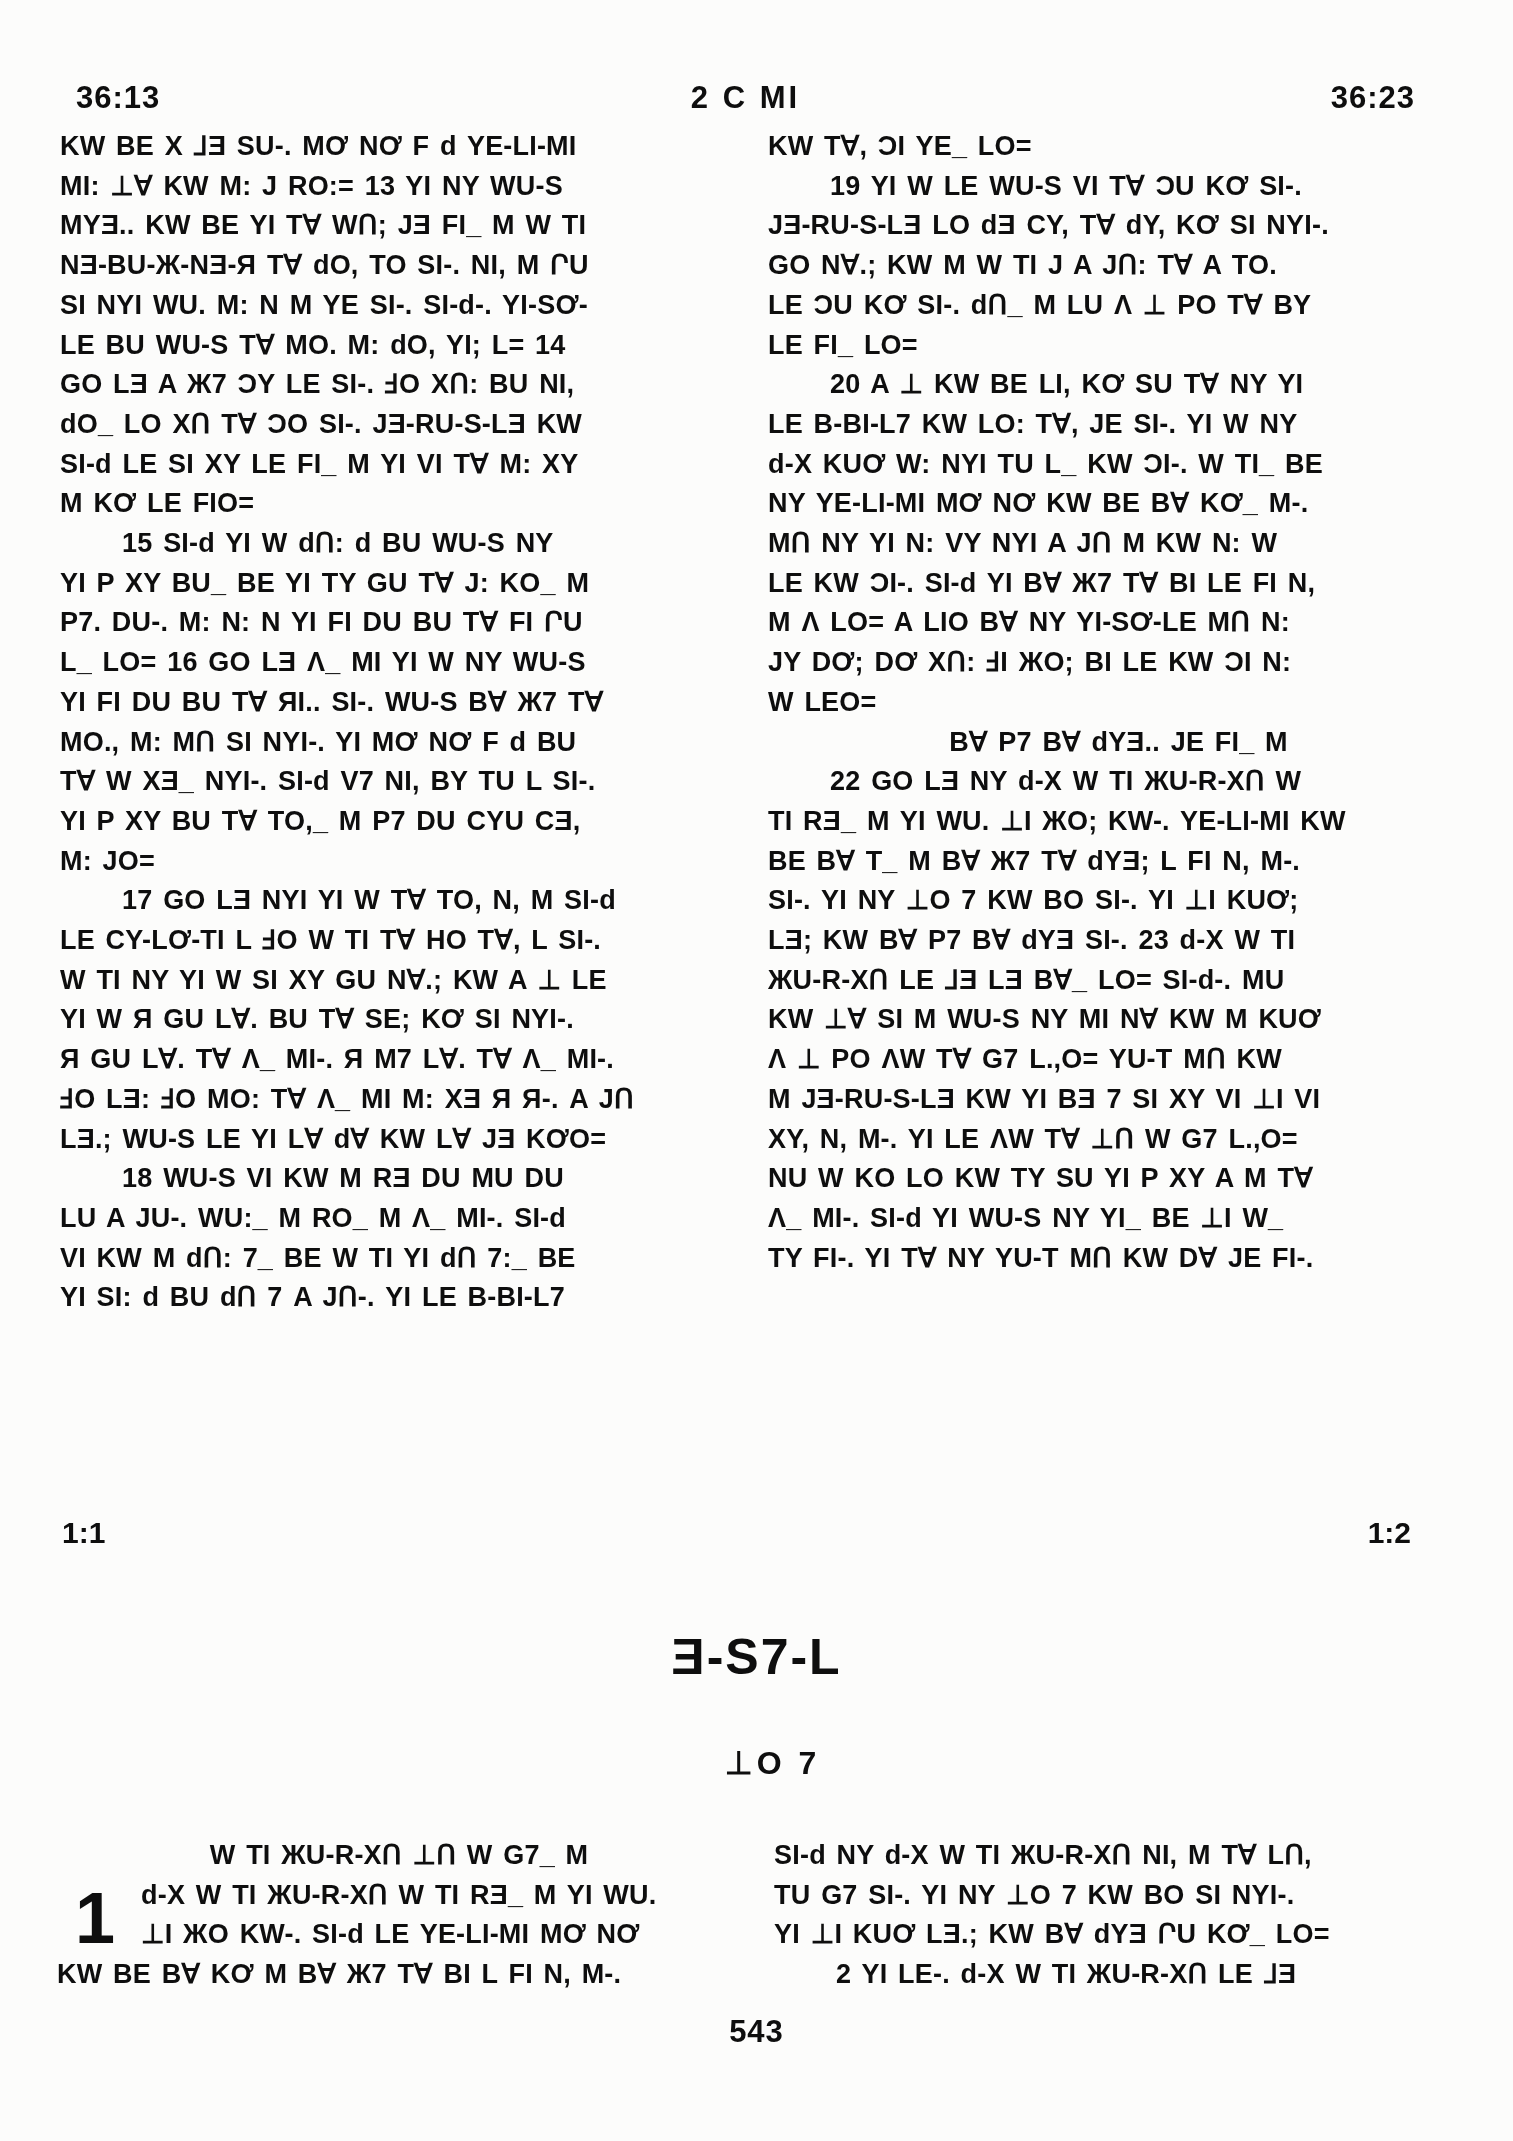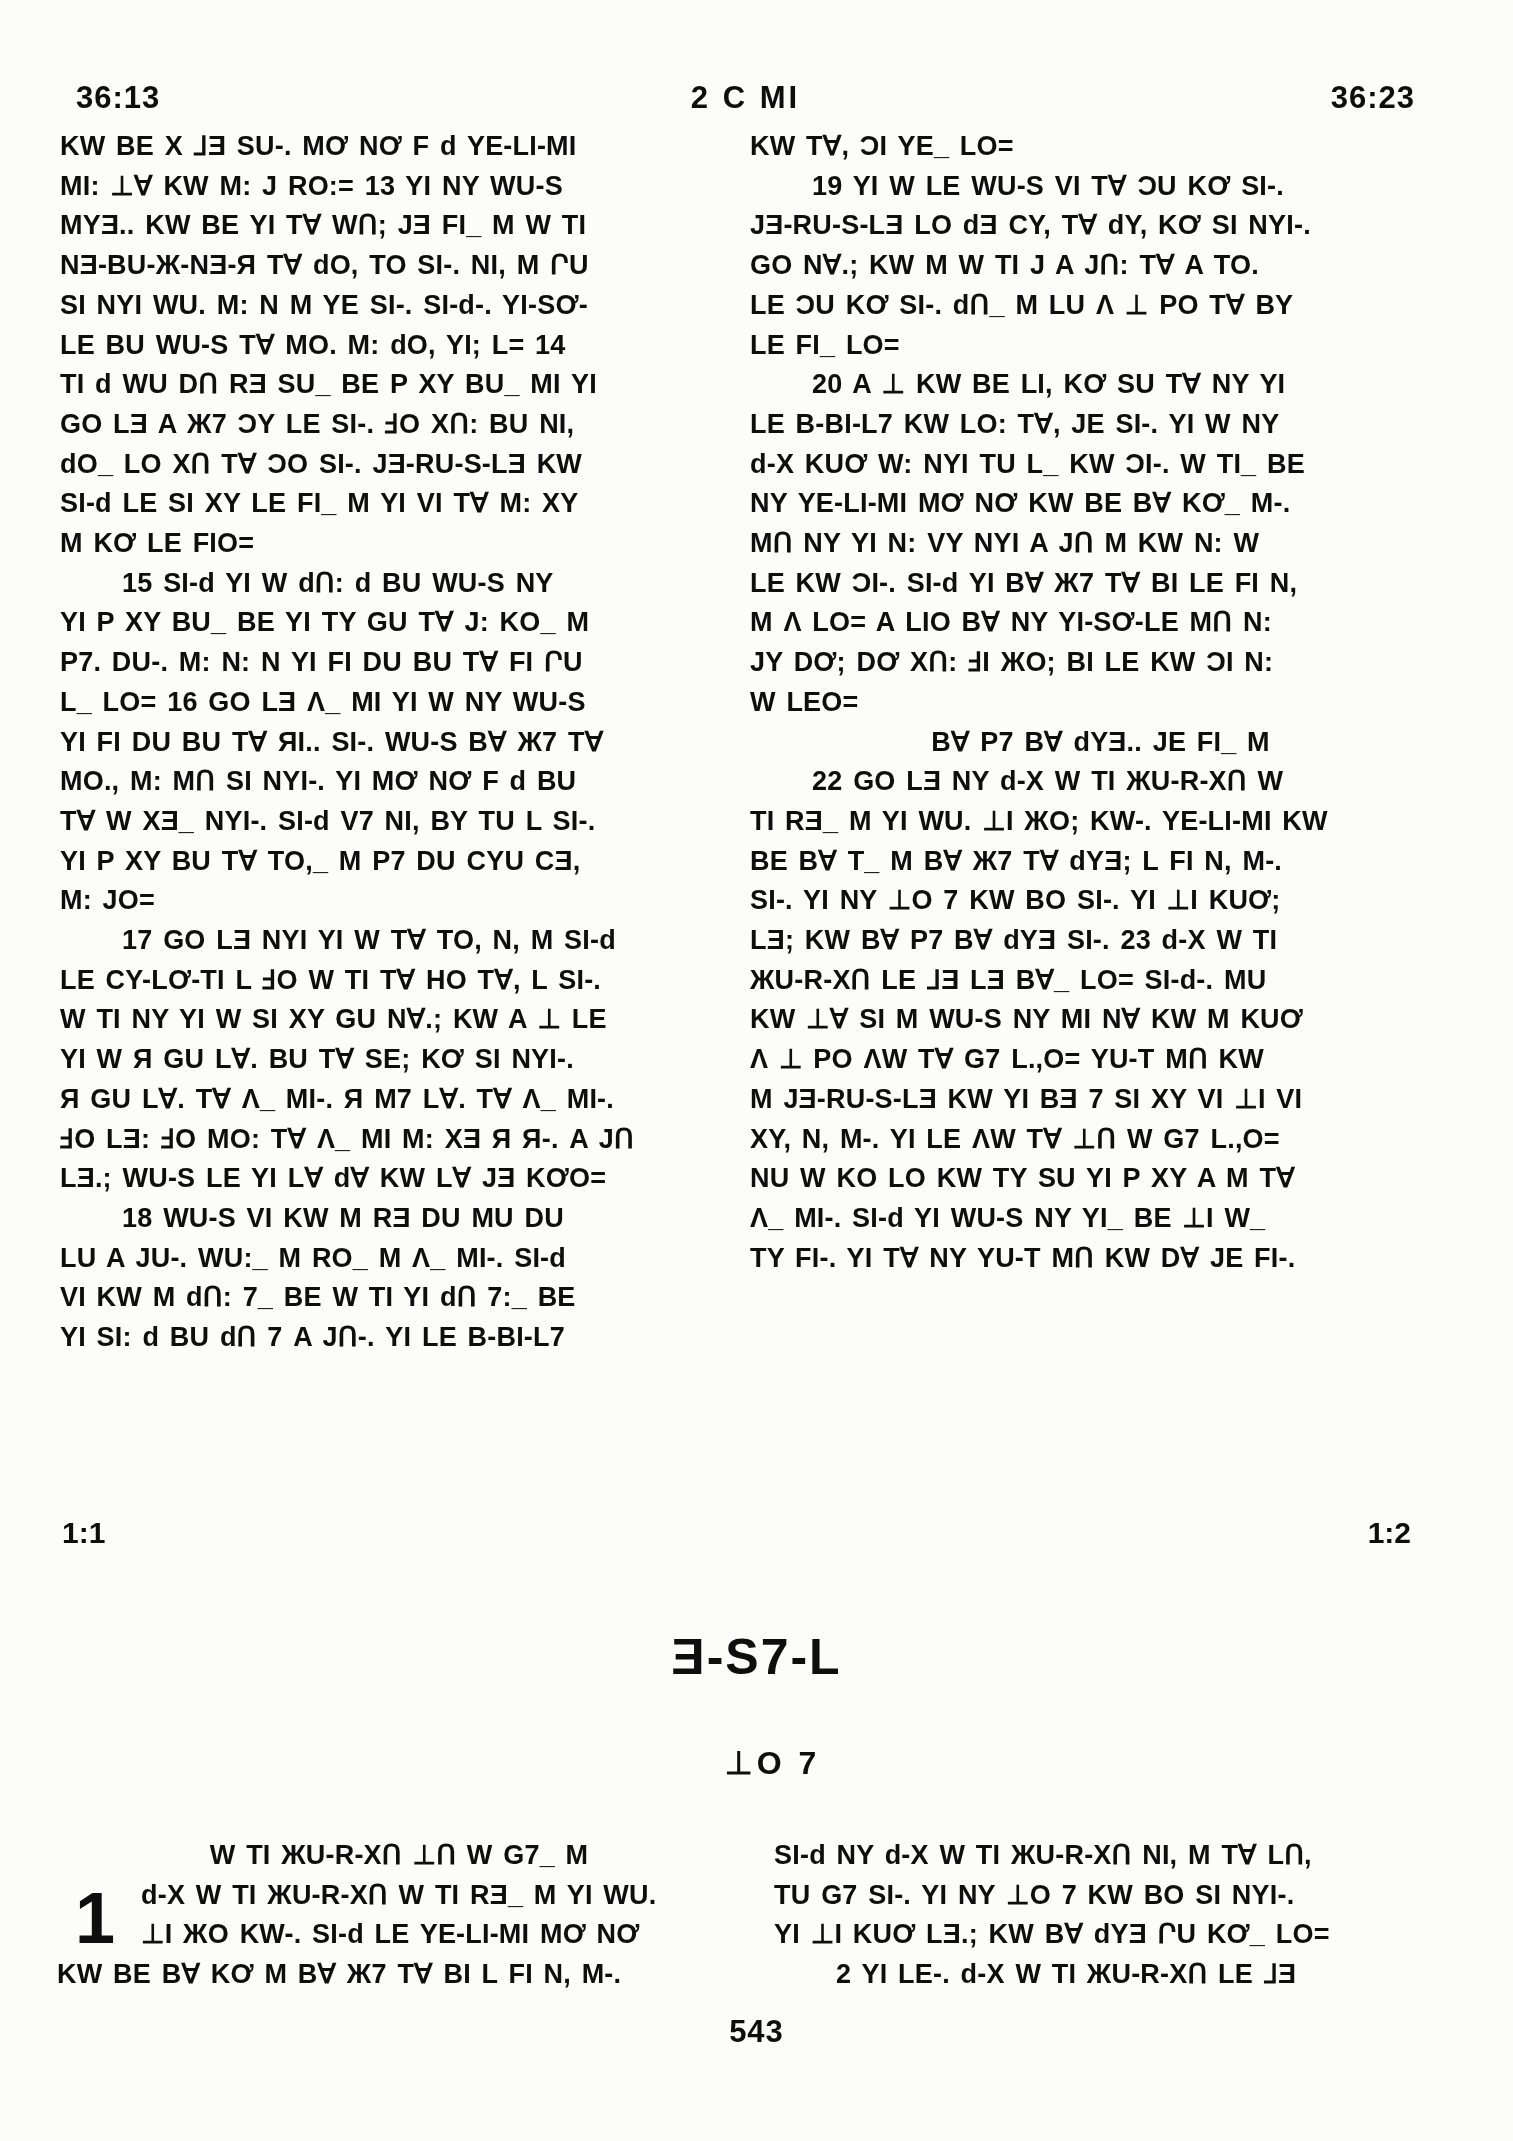--- a/index.html
+++ b/index.html
@@ -14,21 +14,21 @@
   }
   .header{
     position:absolute;top:80px;left:76px;right:98px;
     display:flex;align-items:baseline;
     font-size:31px;letter-spacing:1px;
   }
   .header .h-left,.header .h-right{flex:0 0 auto;}
   .header .h-center{flex:1 1 auto;text-align:center;letter-spacing:3px;}
   .cols{
     position:absolute;top:127px;left:60px;right:44px;
-    display:flex;
+    display:flex;gap:18px;
   }
   .col{overflow:hidden;}
   .col.c-left{width:690px;}
   .col.c-right{width:701px;}
   .line{
     font-size:27px;
     line-height:39.7px;
     white-space:nowrap;
     word-spacing:3px;
     letter-spacing:0.2px;
@@ -78,21 +78,20 @@
   </div>
 
   <div class="cols">
     <div class="col c-left">
         <div class="line">KW  BE  X  ⅃Ǝ  SU-.  MƠ  NƠ  F  d  YE-LI-MI</div>
         <div class="line">MI: ⊥∀  KW  M: J  RO:=   13  YI NY WU-S</div>
         <div class="line">MYƎ..  KW  BE YI T∀  WՈ;  JƎ  FI_  M  W  TI</div>
         <div class="line">NƎ-BU-Ж-NƎ-Я  T∀ dO, TO  SI-.  NI, M  ՐU</div>
         <div class="line">SI NYI WU.  M:  N  M  YE SI-.  SI-d-.  YI-SƠ-</div>
         <div class="line">LE  BU  WU-S  T∀  MO.  M: dO,  YI;  L=   14</div>
-        <div class="line">TI d  WU  DՈ  RƎ  SU_  BE  P  XY  BU_  MI  YI</div>
         <div class="line">GO  LƎ  A  Ж7  ƆY  LE  SI-.  ℲO  XՈ:  BU  NI,</div>
         <div class="line">dO_  LO  XՈ  T∀  ƆO  SI-.  JƎ-RU-S-LƎ  KW</div>
         <div class="line">SI-d  LE  SI  XY  LE  FI_   M  YI  VI  T∀  M:  XY</div>
         <div class="line">M  KƠ  LE  FIO=</div>
         <div class="line i">15  SI-d  YI  W  dՈ:  d  BU  WU-S  NY</div>
         <div class="line">YI  P  XY  BU_  BE  YI  TY  GU  T∀  J:  KO_  M</div>
         <div class="line">P7.  DU-.  M:  N:  N  YI  FI  DU  BU  T∀  FI  ՐU</div>
         <div class="line">L_  LO=   16  GO  LƎ  Λ_  MI  YI  W  NY  WU-S</div>
         <div class="line">YI  FI  DU  BU  T∀  ЯI..  SI-.  WU-S  B∀  Ж7  T∀</div>
         <div class="line">MO.,  M:  MՈ  SI  NYI-.  YI  MƠ  NƠ  F  d  BU</div>

